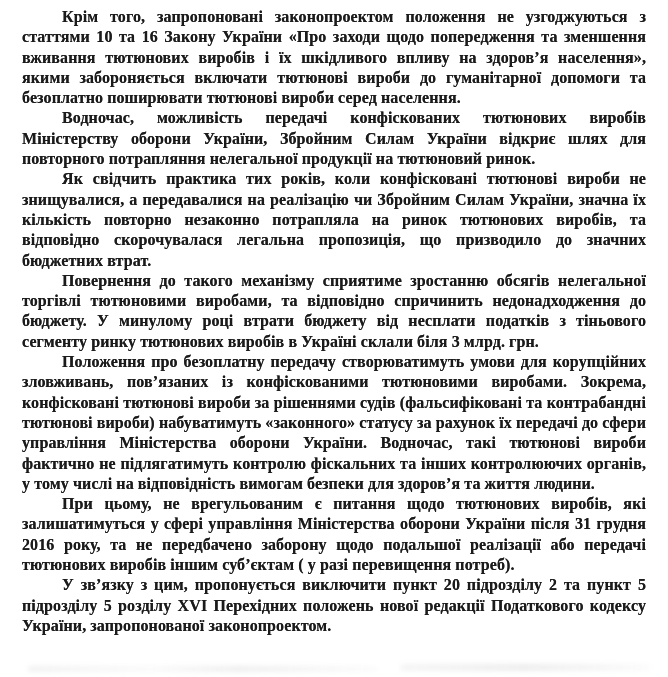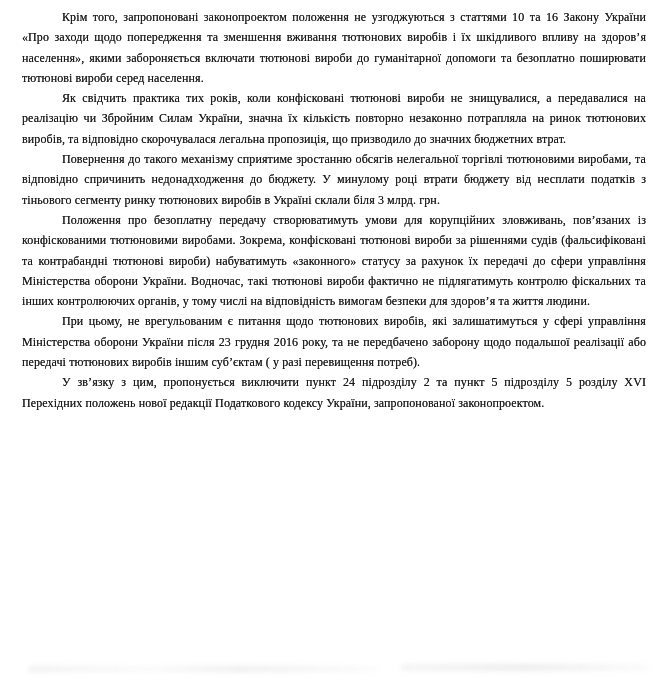--- a/index.html
+++ b/index.html
@@ -13,26 +13,27 @@
     position: relative;
     overflow: hidden;
     font-family: "Liberation Serif", serif;
   }
   .page {
     position: absolute;
     top: 7px;
     left: 22px;
     width: 624px;
     color: #1b1b1b;
-    font-size: 12px;
+    font-size: 16px;
     line-height: 20.3px;
     text-align: justify;
     
     text-shadow: 0 0 0.45px rgba(10,10,10,0.75);
     letter-spacing: 0.1px;
+    font-weight: bold;
   }
   .page p {
     margin: 0;
     padding: 0;
     text-indent: 40px;
   }
   
   .scan-smudge {
     position: absolute;
     border-radius: 4px;
@@ -56,21 +57,22 @@
     background: linear-gradient(90deg,
       rgba(130,130,130,0.08), rgba(110,110,110,0.12) 50%,
       rgba(170,170,170,0.04));
   }
 </style>
 </head>
 <body>
 
 <div class="page">
   <p>Крім того, запропоновані законопроектом положення не узгоджуються з статтями 10 та 16 Закону України «Про заходи щодо попередження та зменшення вживання тютюнових виробів і їх шкідливого впливу на здоров’я населення», якими забороняється включати тютюнові вироби до гуманітарної допомоги та безоплатно поширювати тютюнові вироби серед населення.</p>
+  <p>Водночас, можливість передачі конфіскованих тютюнових виробів Міністерству оборони України, Збройним Силам України відкриє шлях для повторного потрапляння нелегальної продукції на тютюновий ринок.</p>
   <p>Як свідчить практика тих років, коли конфісковані тютюнові вироби не знищувалися, а передавалися на реалізацію чи Збройним Силам України, значна їх кількість повторно незаконно потрапляла на ринок тютюнових виробів, та відповідно скорочувалася легальна пропозиція, що призводило до значних бюджетних втрат.</p>
   <p>Повернення до такого механізму сприятиме зростанню обсягів нелегальної торгівлі тютюновими виробами, та відповідно спричинить недонадходження до бюджету. У минулому році втрати бюджету від несплати податків з тіньового сегменту ринку тютюнових виробів в Україні склали біля 3 млрд. грн.</p>
   <p>Положення про безоплатну передачу створюватимуть умови для корупційних зловживань, пов’язаних із конфіскованими тютюновими виробами. Зокрема, конфісковані тютюнові вироби за рішеннями судів (фальсифіковані  та контрабандні тютюнові вироби) набуватимуть «законного» статусу за рахунок їх передачі до сфери управління Міністерства оборони України. Водночас, такі тютюнові вироби фактично не підлягатимуть контролю фіскальних та інших контролюючих органів, у тому числі на відповідність вимогам безпеки для здоров’я та життя людини.</p>
-  <p>При цьому, не врегульованим є питання щодо тютюнових виробів, які залишатимуться у сфері управління Міністерства оборони України після 23 грудня 2016 року, та не передбачено заборону щодо подальшої реалізації або передачі тютюнових виробів іншим суб’єктам ( у разі перевищення потреб).</p>
-  <p>У зв’язку з цим, пропонується виключити пункт 24 підрозділу 2 та пункт 5 підрозділу 5 розділу XVI Перехідних положень нової редакції Податкового кодексу України, запропонованої законопроектом.</p>
+  <p>При цьому, не врегульованим є питання щодо тютюнових виробів, які залишатимуться у сфері управління Міністерства оборони України після 31 грудня 2016 року, та не передбачено заборону щодо подальшої реалізації або передачі тютюнових виробів іншим суб’єктам ( у разі перевищення потреб).</p>
+  <p>У зв’язку з цим, пропонується виключити пункт 20 підрозділу 2 та пункт 5 підрозділу 5 розділу XVI Перехідних положень нової редакції Податкового кодексу України, запропонованої законопроектом.</p>
 </div>
 
 <div class="scan-smudge a"></div>
 <div class="scan-smudge b"></div>
 
 </body></html>

